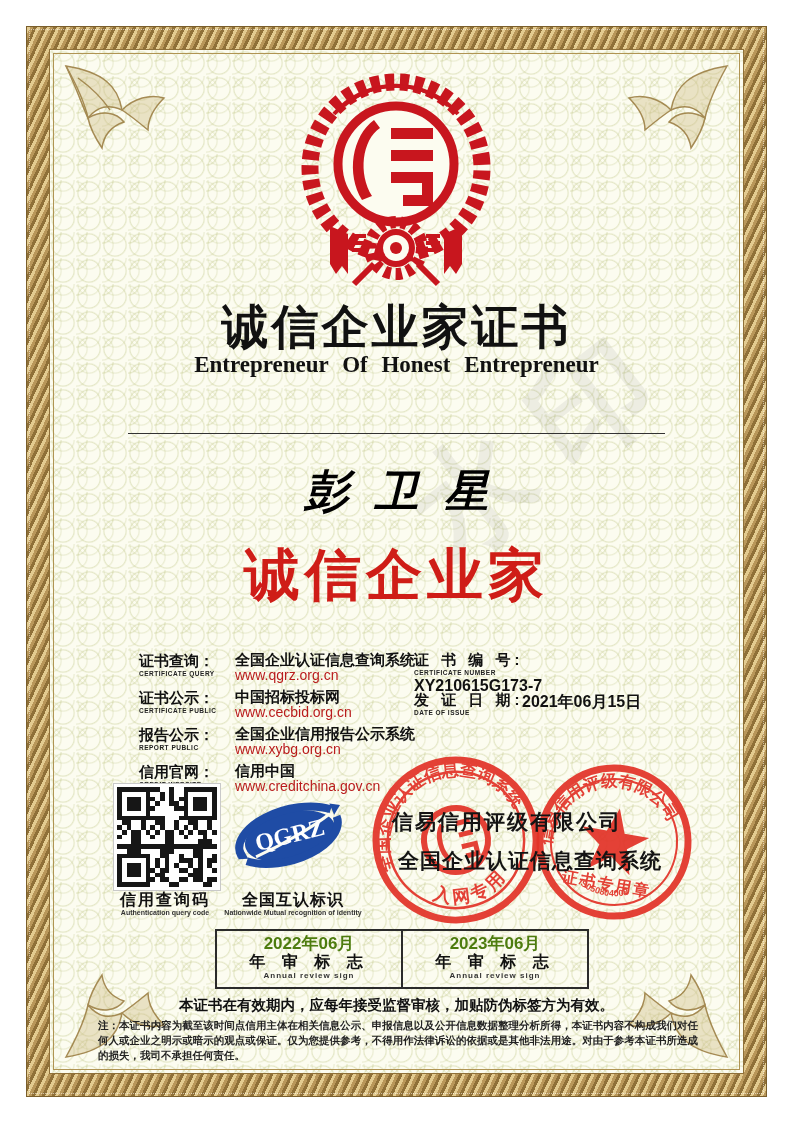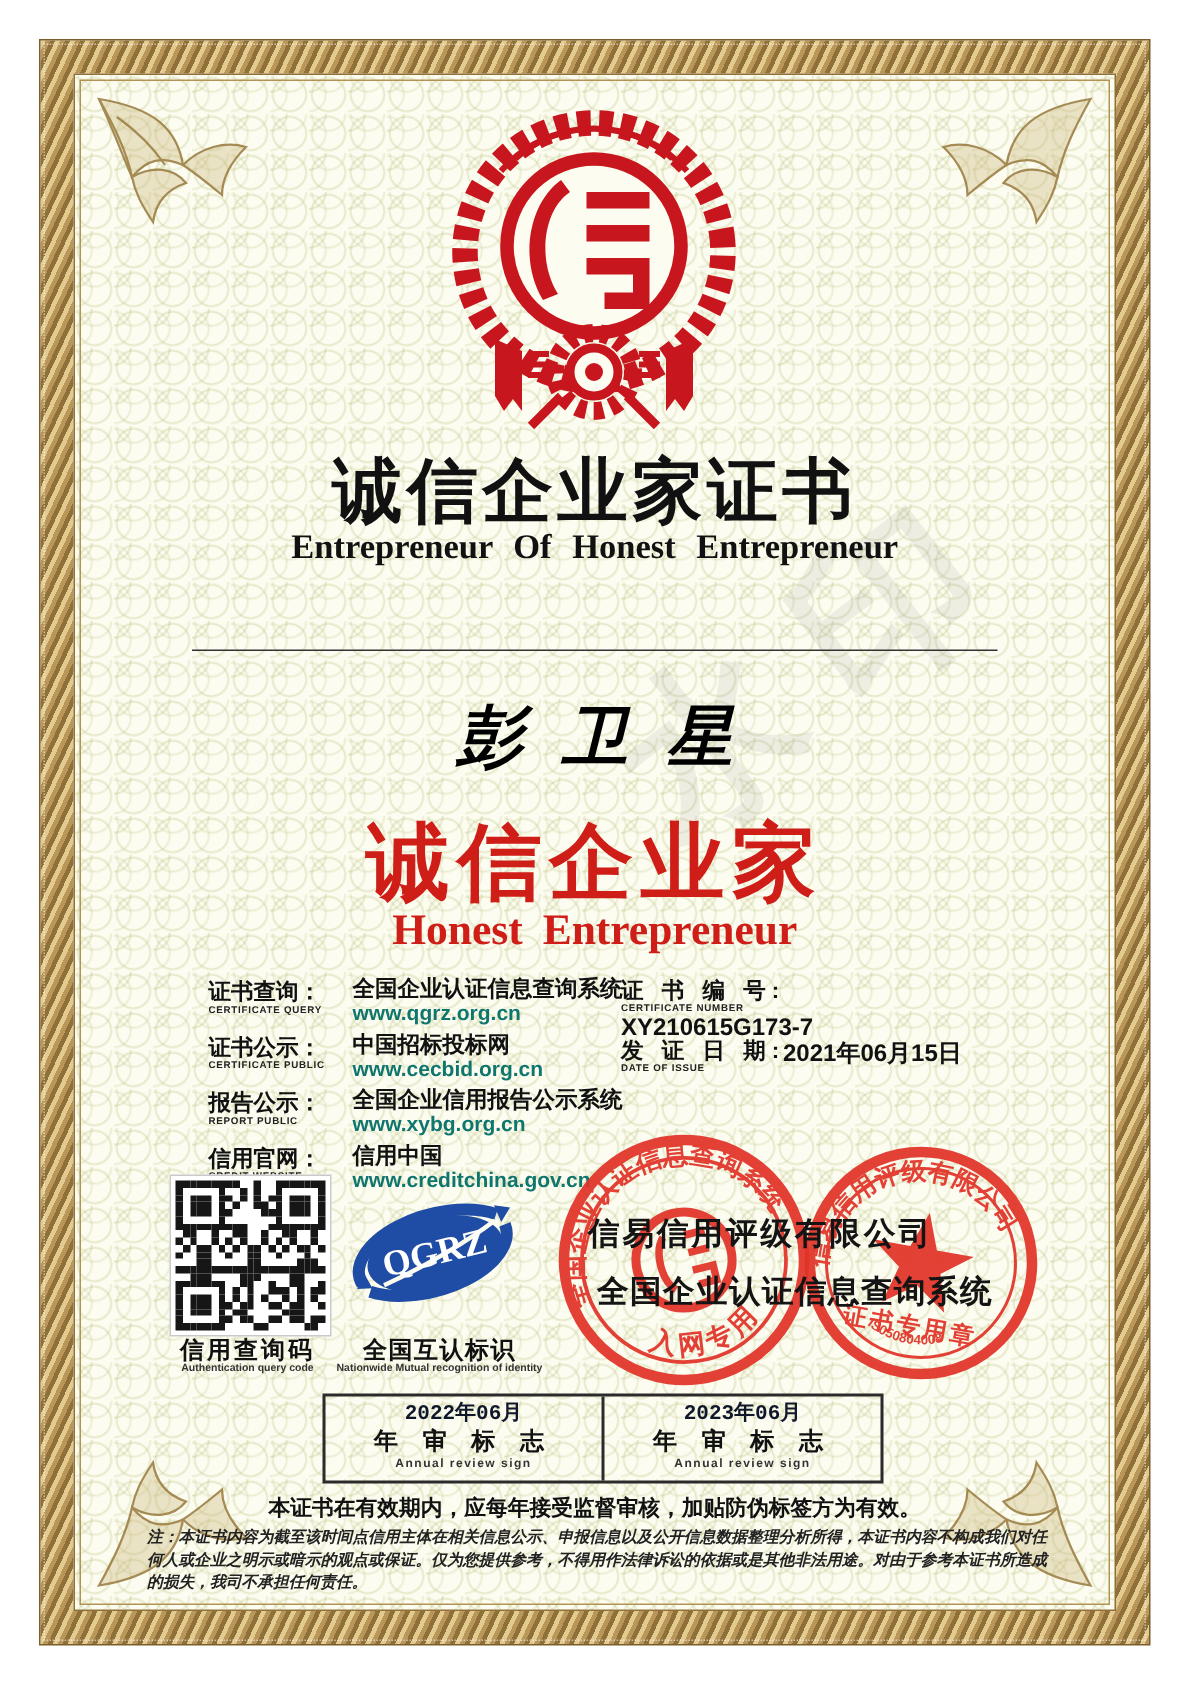--- a/index.html
+++ b/index.html
@@ -38,46 +38,46 @@
   .award-cn{position:absolute;left:0;top:538px;width:100%;text-align:center;
         font-size:56px;font-weight:900;letter-spacing:5px;color:#cf1d17;}
   .award-en{position:absolute;left:0;top:604px;width:100%;text-align:center;
         font-family:"Liberation Serif",serif;font-size:29px;font-weight:bold;color:#cf1d17;word-spacing:6px;}
   
   .info-row{position:absolute;display:flex;align-items:flex-start;margin-left:24px;}
   .info-label{width:96px;flex:none;}
   .lab-cn{font-size:15px;font-weight:bold;color:#111;white-space:nowrap;}
   .lab-en{font-size:6.5px;font-weight:bold;color:#222;letter-spacing:.5px;white-space:nowrap;margin-top:-1px;}
   .val-cn{font-size:15px;font-weight:bold;color:#111;white-space:nowrap;line-height:16px;}
-  .val-url{font-size:14px;font-weight:bold;color:#0f766e;white-space:nowrap;line-height:15px;}
+  .val-url{font-size:14px;font-weight:normal;color:#b91c1c;white-space:nowrap;line-height:15px;}
   .rlab .lab-cn{letter-spacing:4px;}
   .rval{font-size:16px;font-weight:bold;color:#111;white-space:nowrap;padding-top:1px;}
   
   .qr-wrap{position:absolute;left:113px;top:783px;width:100px;height:100px;background:#fff;
         border:1px solid #c9c9c9;padding:3px;}
   .qr-grid{display:grid;width:100%;height:100%;grid-template-columns:repeat(21,1fr);grid-template-rows:repeat(21,1fr);}
   .qr-grid .d{background:#161616;}
   .cap{position:absolute;text-align:center;font-size:16px;font-weight:bold;color:#111;letter-spacing:2px;}
   .cap-en{position:absolute;text-align:center;font-size:7px;font-weight:bold;color:#333;}
   .qgrz{position:absolute;left:224px;top:786px;}
   
   .stamp{position:absolute;opacity:.92;}
   .overlay-line{position:absolute;font-size:21px;font-weight:bold;color:#141414;letter-spacing:2px;white-space:nowrap;}
   
   .annual{position:absolute;left:215px;top:929px;width:370px;height:56px;border:2px solid #2b2b2b;
         display:flex;background:transparent;}
   .annual .cell{flex:1;text-align:center;padding-top:3px;}
   .annual .cell+.cell{border-left:2px solid #2b2b2b;}
-  .a-date{font-size:14px;font-weight:bold;color:#0f172a;line-height:19px;font-family:Liberation Mono, monospace;}
+  .a-date{font-size:17px;font-weight:bold;color:#4d7c0f;line-height:19px;}
   .a-cn{font-size:16px;font-weight:bold;letter-spacing:6px;color:#111;line-height:18px;}
   .a-en{font-size:8px;font-weight:bold;color:#333;letter-spacing:1px;line-height:9px;}
   
   .notice{position:absolute;left:0;top:996px;width:100%;text-align:center;font-size:14.5px;font-weight:bold;color:#111;}
   .note{position:absolute;left:98px;top:1018px;width:600px;font-size:10.5px;font-weight:bold;
-        color:#222;line-height:15px;text-align:justify;font-style:italic;}
+        color:#222;line-height:15px;text-align:justify;}
 </style>
 </head>
 <body>
 
 <div class="page">
 
   <div class="band"></div>
   <div class="sheet">
     <div class="innerline"></div>
 
@@ -151,21 +151,20 @@
       <path d="M34,160 l18,8 v40 l-6,-8 -6,8 -6,-10 Z"></path>
       <path d="M166,160 l-18,8 v40 l6,-8 6,8 6,-10 Z"></path>
     </g>
   </svg>
 
   <div class="title-cn">诚信企业家证书</div>
   <div class="title-en">Entrepreneur Of Honest Entrepreneur</div>
   <div class="hline"></div>
   <div class="person">彭卫星</div>
   <div class="award-cn">诚信企业家</div>
-  <div class="award-en">Honest Entrepreneur</div>
 
   <div class="info-row" style="left:115px;top:652px;">
     <div class="info-label">
         <div class="lab-cn">证书查询：</div>
       <div class="lab-en">CERTIFICATE QUERY</div>
       </div>
     <div>
         <div class="val-cn">全国企业认证信息查询系统</div>
       <div class="val-url">www.qgrz.org.cn</div>
       </div>

